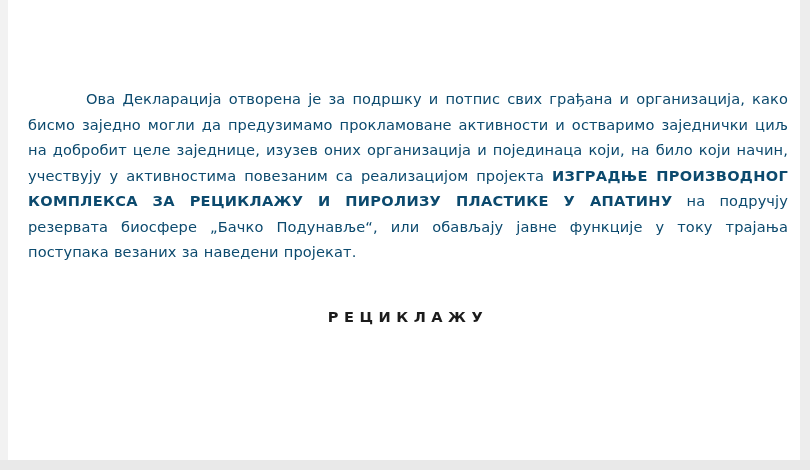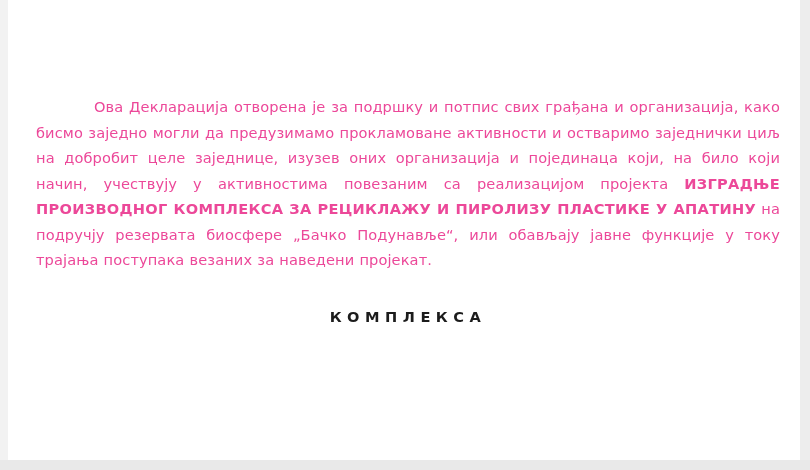--- a/index.html
+++ b/index.html
@@ -44,24 +44,24 @@
     height: 10px;
     background: #e9e9e9;
   }
   .content {
     position: absolute;
     left: 28px;
     top: 86px;
     width: 760px;
   }
   .body-paragraph {
-    margin: 8px;
+    margin: 0;
     font-size: 14.6px;
     line-height: 25.5px;
-    color: #ec4899;
+    color: #0c4a6e;
     text-align: justify;
     text-indent: 58px;
     letter-spacing: 0.1px;
     word-spacing: 0.4px;
   }
   .body-paragraph .bold {
     font-weight: bold;
     letter-spacing: 0.3px;
   }
   .signatories {
@@ -80,15 +80,15 @@
 <body>
 
 <div class="page">
   <div class="edge-left"></div>
   <div class="edge-right"></div>
   <div class="edge-bottom"></div>
 
   <div class="content">
     <p class="body-paragraph"><span>Ова Декларација отворена је за подршку и потпис свих грађана и организација, како бисмо заједно могли да предузимамо прокламоване активности и остваримо заједнички циљ на добробит целе заједнице, изузев оних организација и појединаца који, на било који начин, учествују у активностима повезаним са реализацијом пројекта </span><span class="bold">ИЗГРАДЊЕ ПРОИЗВОДНОГ КОМПЛЕКСА ЗА РЕЦИКЛАЖУ И ПИРОЛИЗУ ПЛАСТИКЕ У АПАТИНУ</span><span> на подручју резервата биосфере „Бачко Подунавље“, или обављају јавне функције у току трајања поступака везаних за наведени пројекат.</span></p>
 
-    <div class="signatories">КОМПЛЕКСА</div>
+    <div class="signatories">РЕЦИКЛАЖУ</div>
   </div>
 </div>
 
 </body></html>

